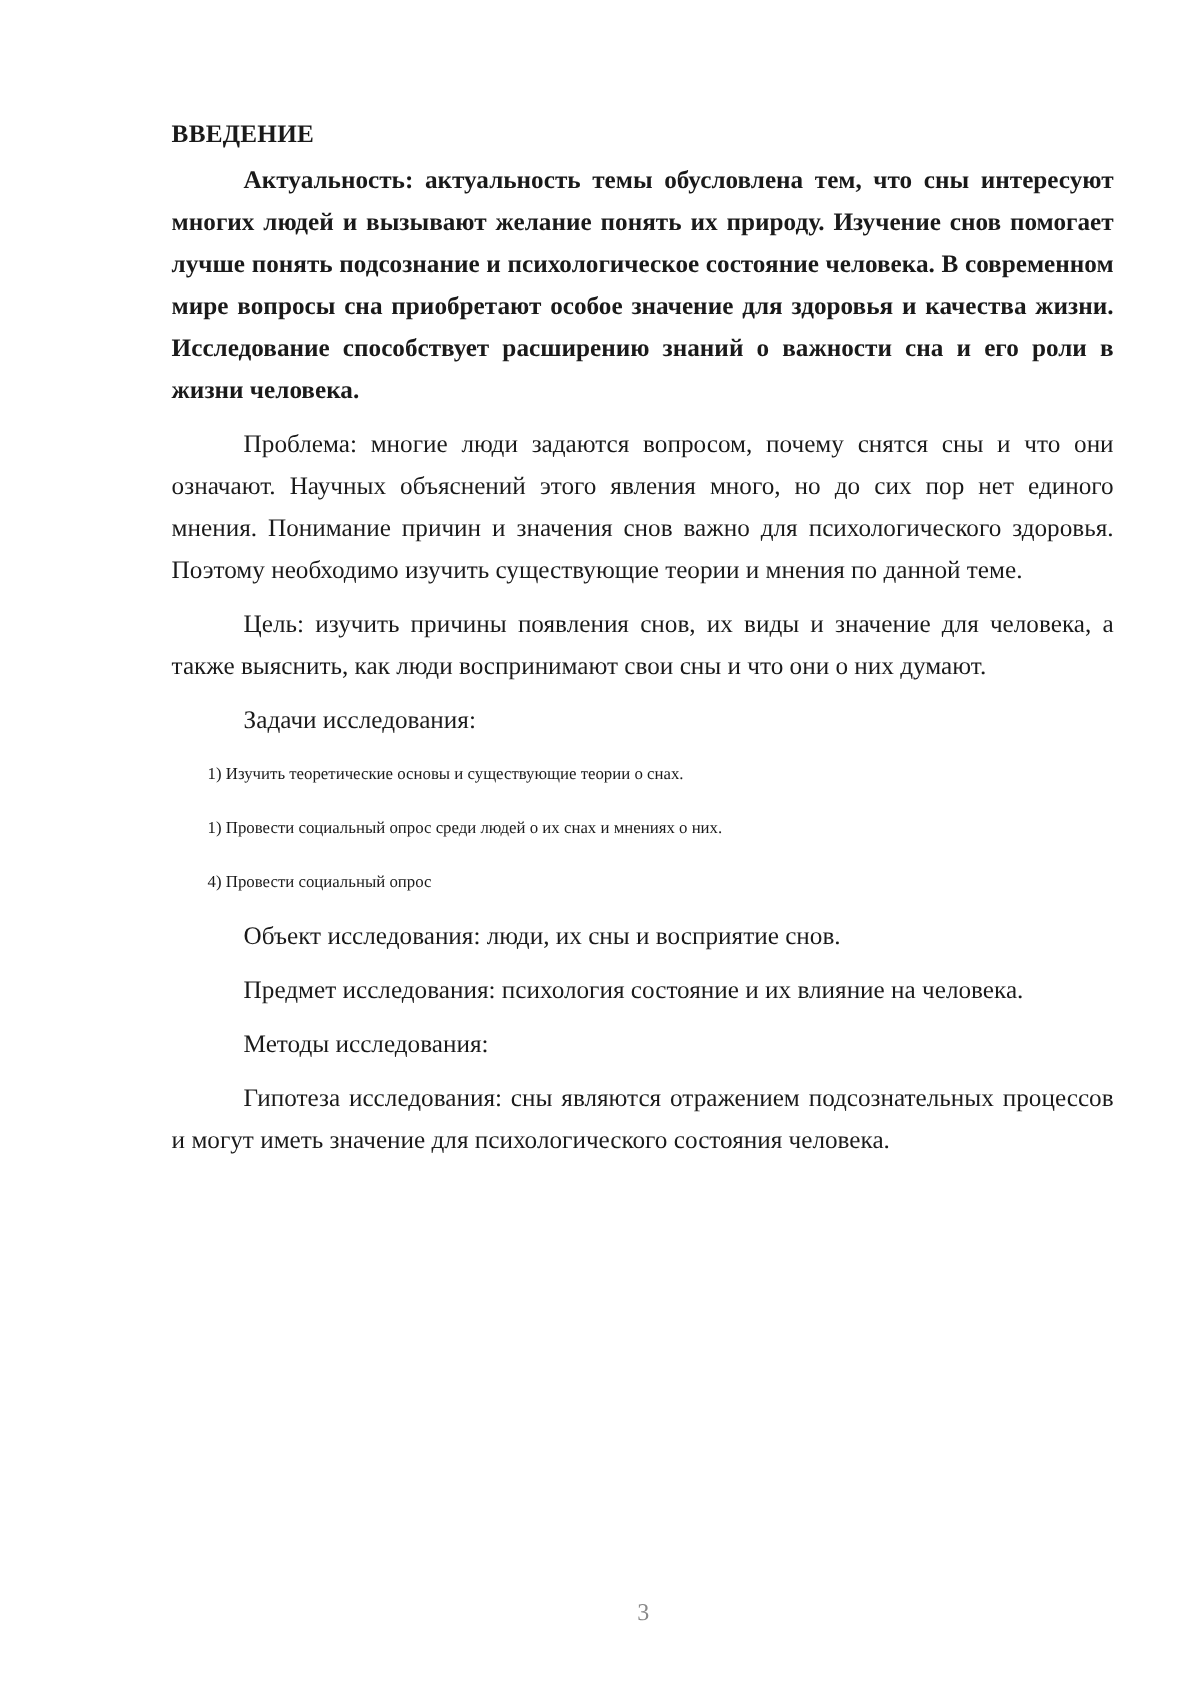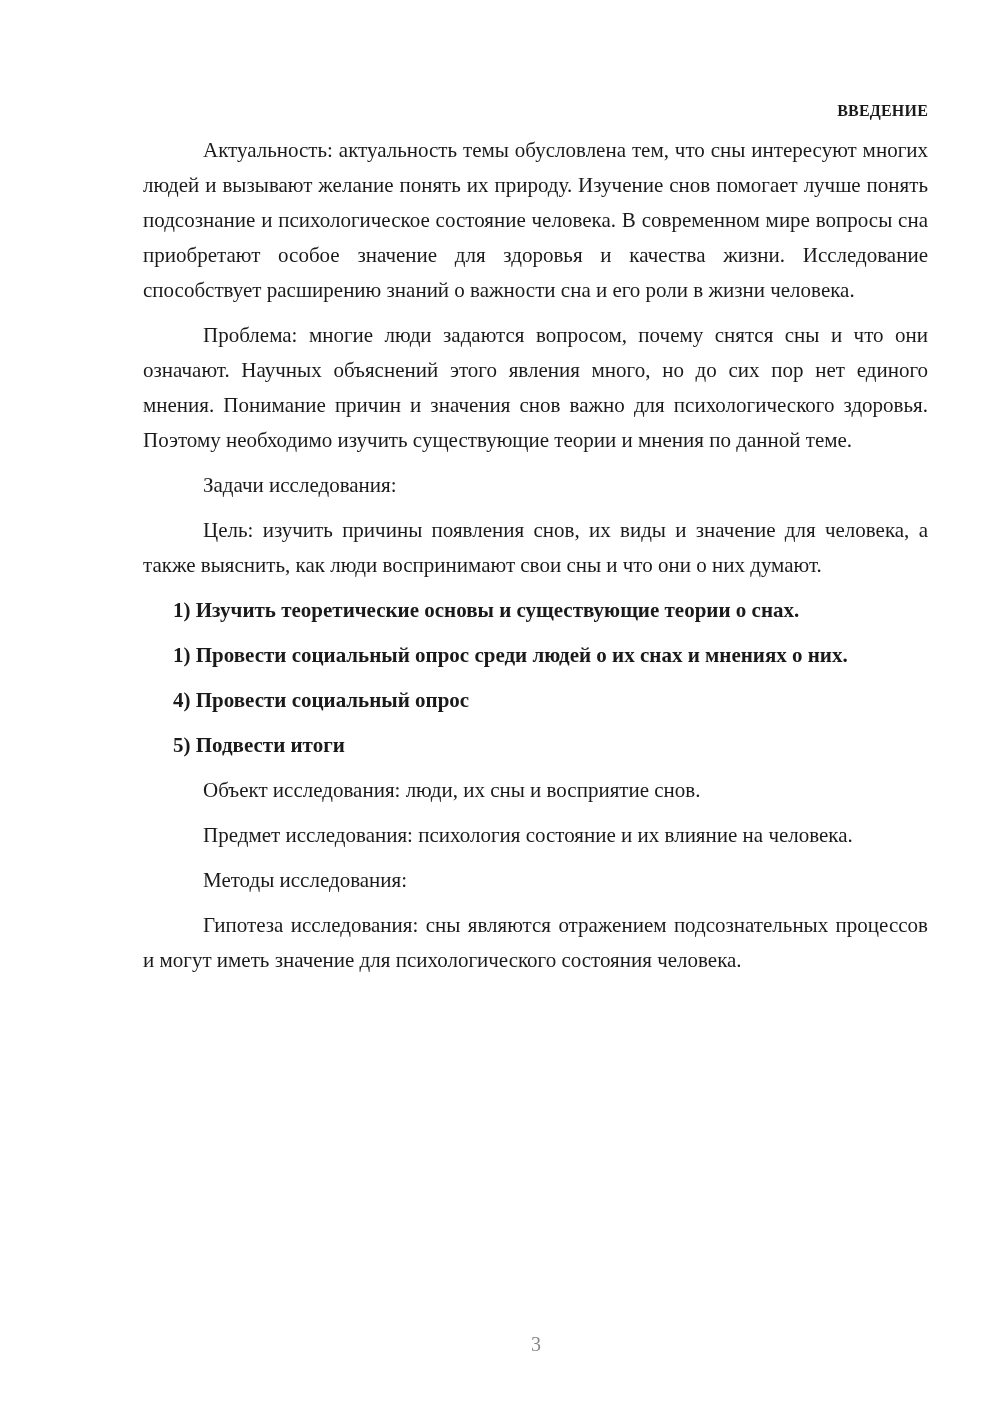--- a/index.html
+++ b/index.html
@@ -15,44 +15,44 @@
       font-family: "Liberation Serif", "DejaVu Serif", serif;
       color: #1a1a1a;
     }
     .page {
       position: absolute;
       left: 143px;
       top: 95px;
       width: 785px;
     }
     .title {
-      text-align: right;
+      text-align: left;
       font-weight: bold;
-      font-size: 16px;
+      font-size: 21px;
       line-height: 32px;
       margin: 0 0 0 0;
       letter-spacing: 0.2px;
     }
     .para {
       font-size: 21px;
       line-height: 35px;
       text-align: justify;
       text-indent: 60px;
       margin: 0 0 10px 0;
     }
     .para.first {
       margin-top: 0;
+      font-weight: bold;
     }
     .list-item {
-      font-size: 21px;
+      font-size: 14px;
       line-height: 35px;
       text-align: justify;
       text-indent: 30px;
       margin: 0 0 10px 0;
-      font-weight: bold;
     }
     .page-number {
       position: absolute;
       top: 1333px;
       left: 0;
       width: 1072px;
       text-align: center;
       font-size: 20px;
       color: #888888;
     }
@@ -60,29 +60,28 @@
 </head>
 <body>
 
 <div class="page">
   <h1 class="title">ВВЕДЕНИЕ</h1>
 
   <p class="para first" style="margin-top:6px">Актуальность: актуальность темы обусловлена тем, что сны интересуют многих людей и вызывают желание понять их природу. Изучение снов помогает лучше понять подсознание и психологическое состояние человека. В современном мире вопросы сна приобретают особое значение для здоровья и качества жизни. Исследование способствует расширению знаний о важности сна и его роли в жизни человека.</p>
 
   <p class="para">Проблема: многие люди задаются вопросом, почему снятся сны и что они означают. Научных объяснений этого явления много, но до сих пор нет единого мнения. Понимание причин и значения снов важно для психологического здоровья. Поэтому необходимо изучить существующие теории и мнения по данной теме.</p>
 
+  <p class="para">Цель: изучить причины появления снов, их виды и значение для человека, а также выяснить, как люди воспринимают свои сны и что они о них думают.</p>
+
   <p class="para">Задачи исследования:</p>
-
-  <p class="para">Цель: изучить причины появления снов, их виды и значение для человека, а также выяснить, как люди воспринимают свои сны и что они о них думают.</p>
 
   <div>
     <p class="list-item">1) Изучить теоретические основы и существующие теории о снах.</p>
     <p class="list-item">1) Провести социальный опрос среди людей о их снах и мнениях о них.</p>
     <p class="list-item">4) Провести социальный опрос</p>
-    <p class="list-item">5) Подвести итоги</p>
   </div>
 
   <p class="para">Объект исследования: люди, их сны и восприятие снов.</p>
 
   <p class="para">Предмет исследования: психология состояние и их влияние на человека.</p>
 
   <p class="para">Методы исследования:</p>
 
   <p class="para">Гипотеза исследования: сны являются отражением подсознательных процессов и могут иметь значение для психологического состояния человека.</p>
 </div>

